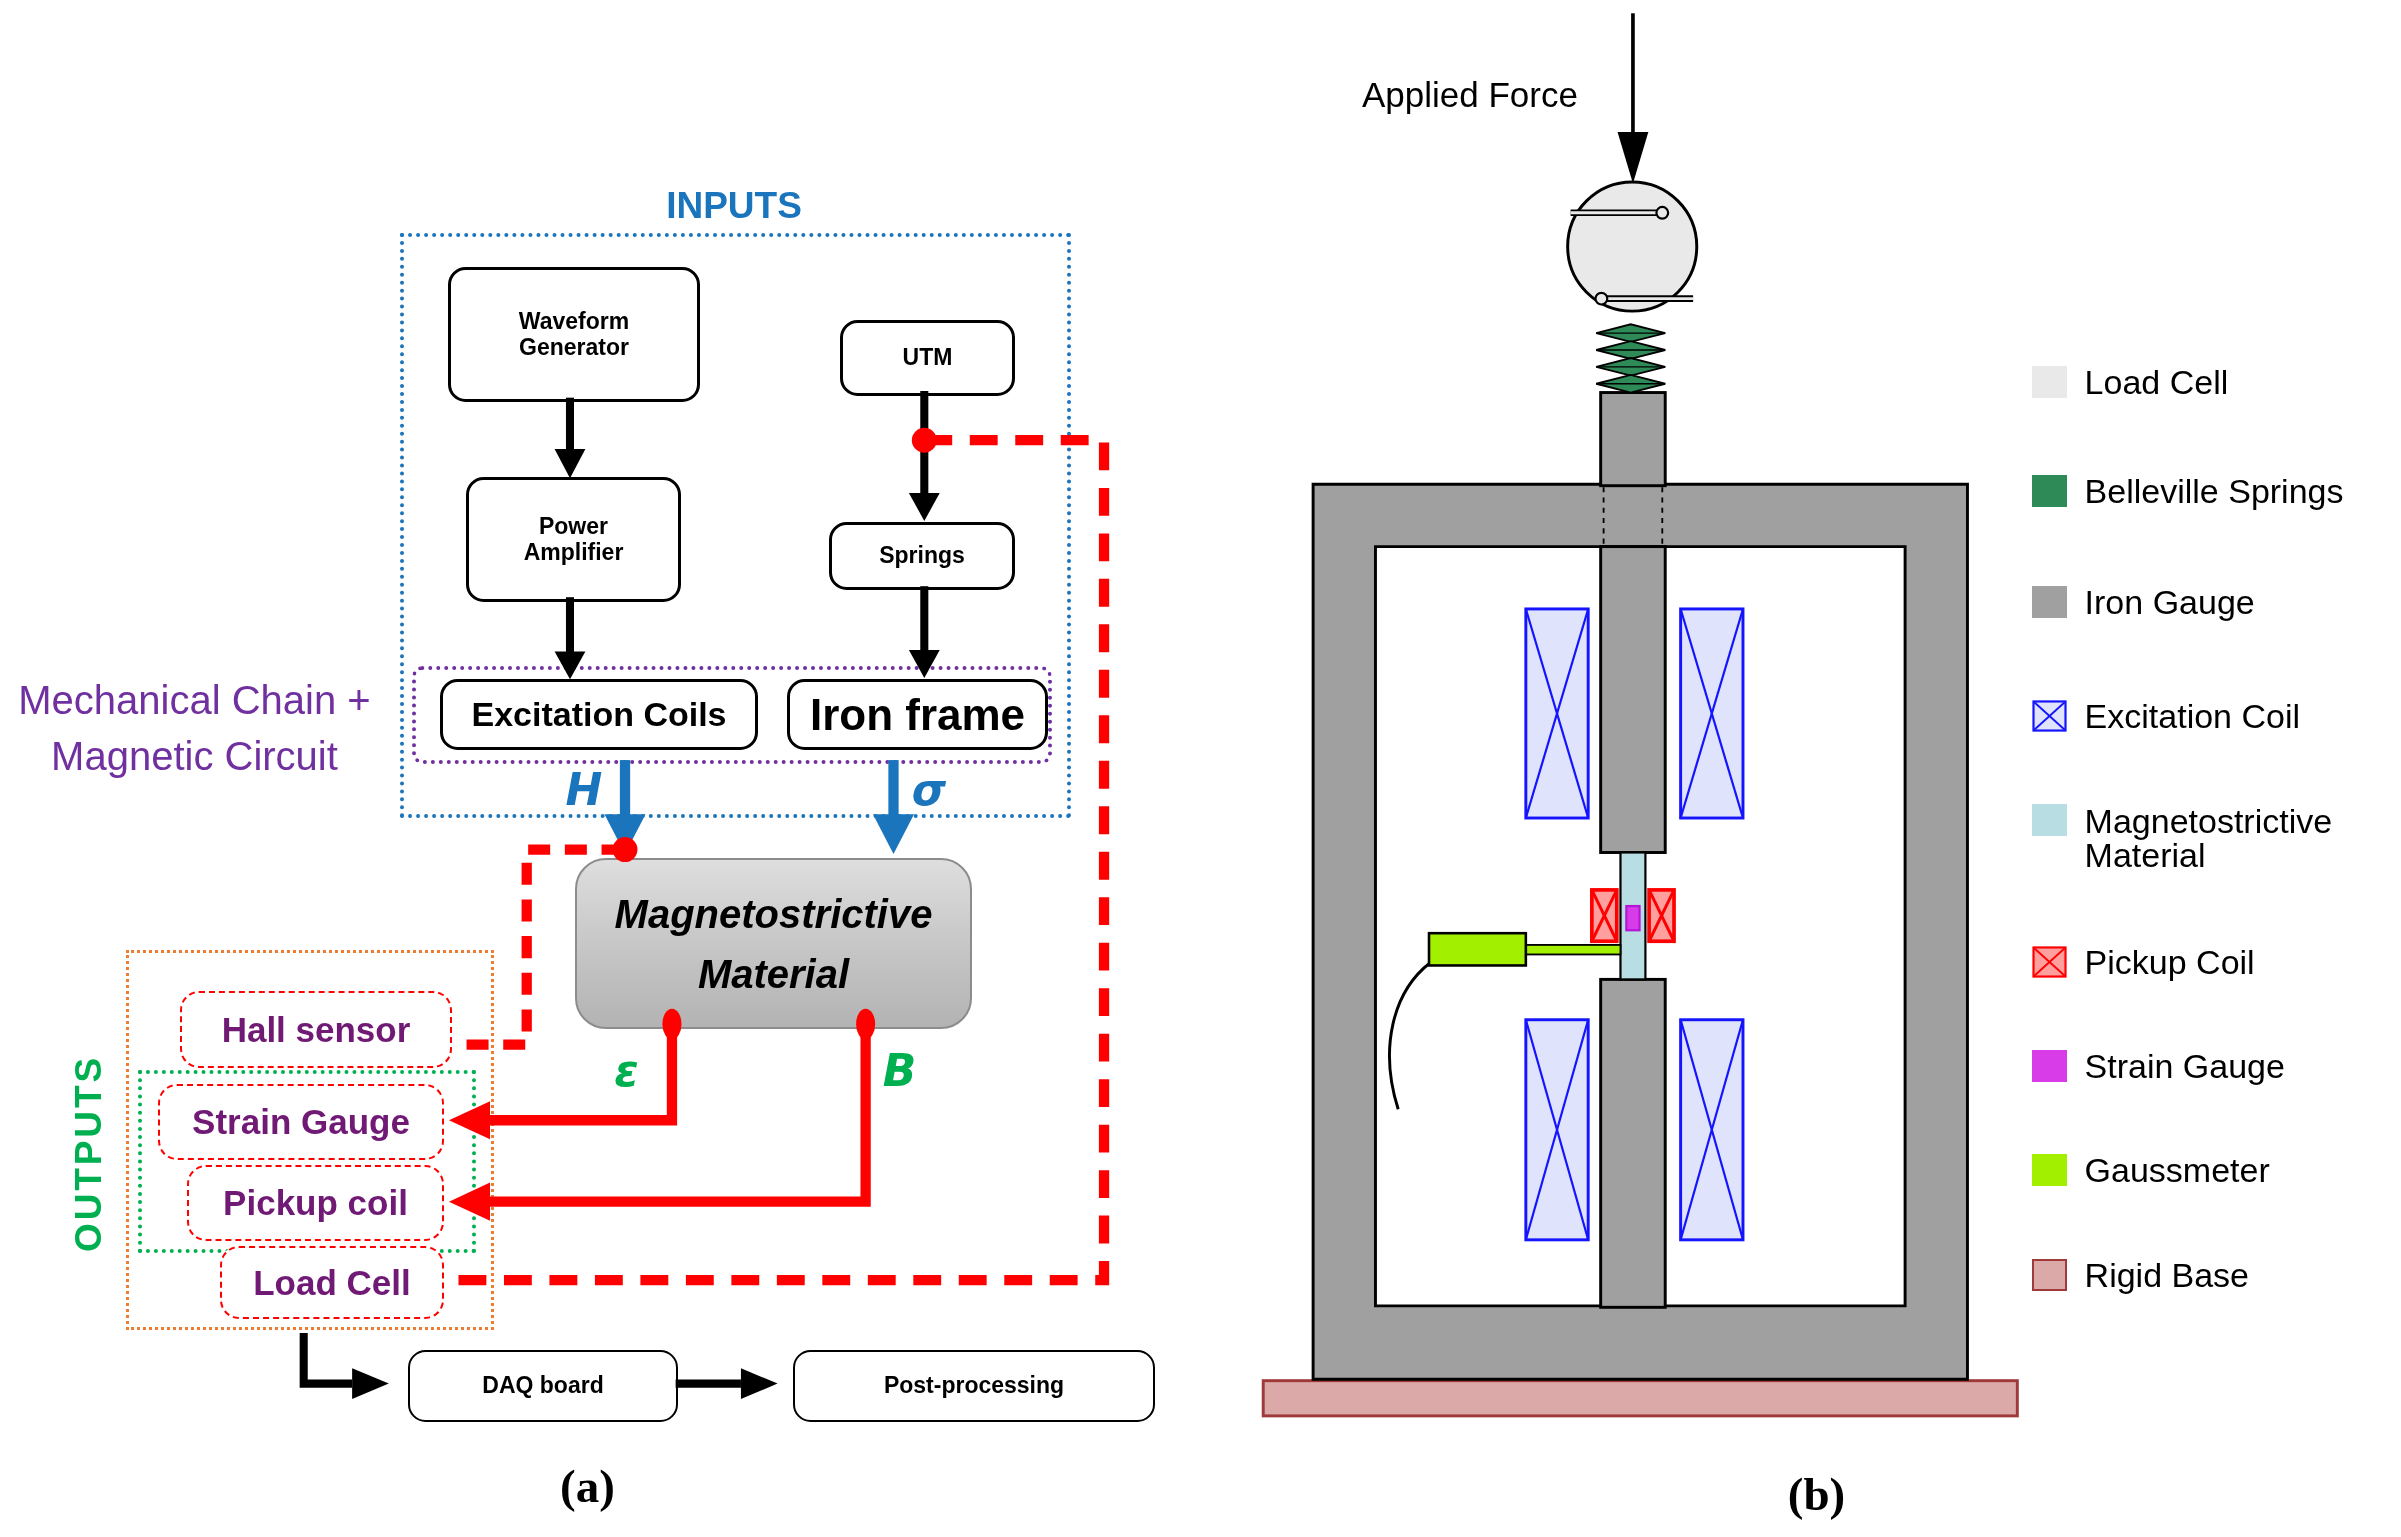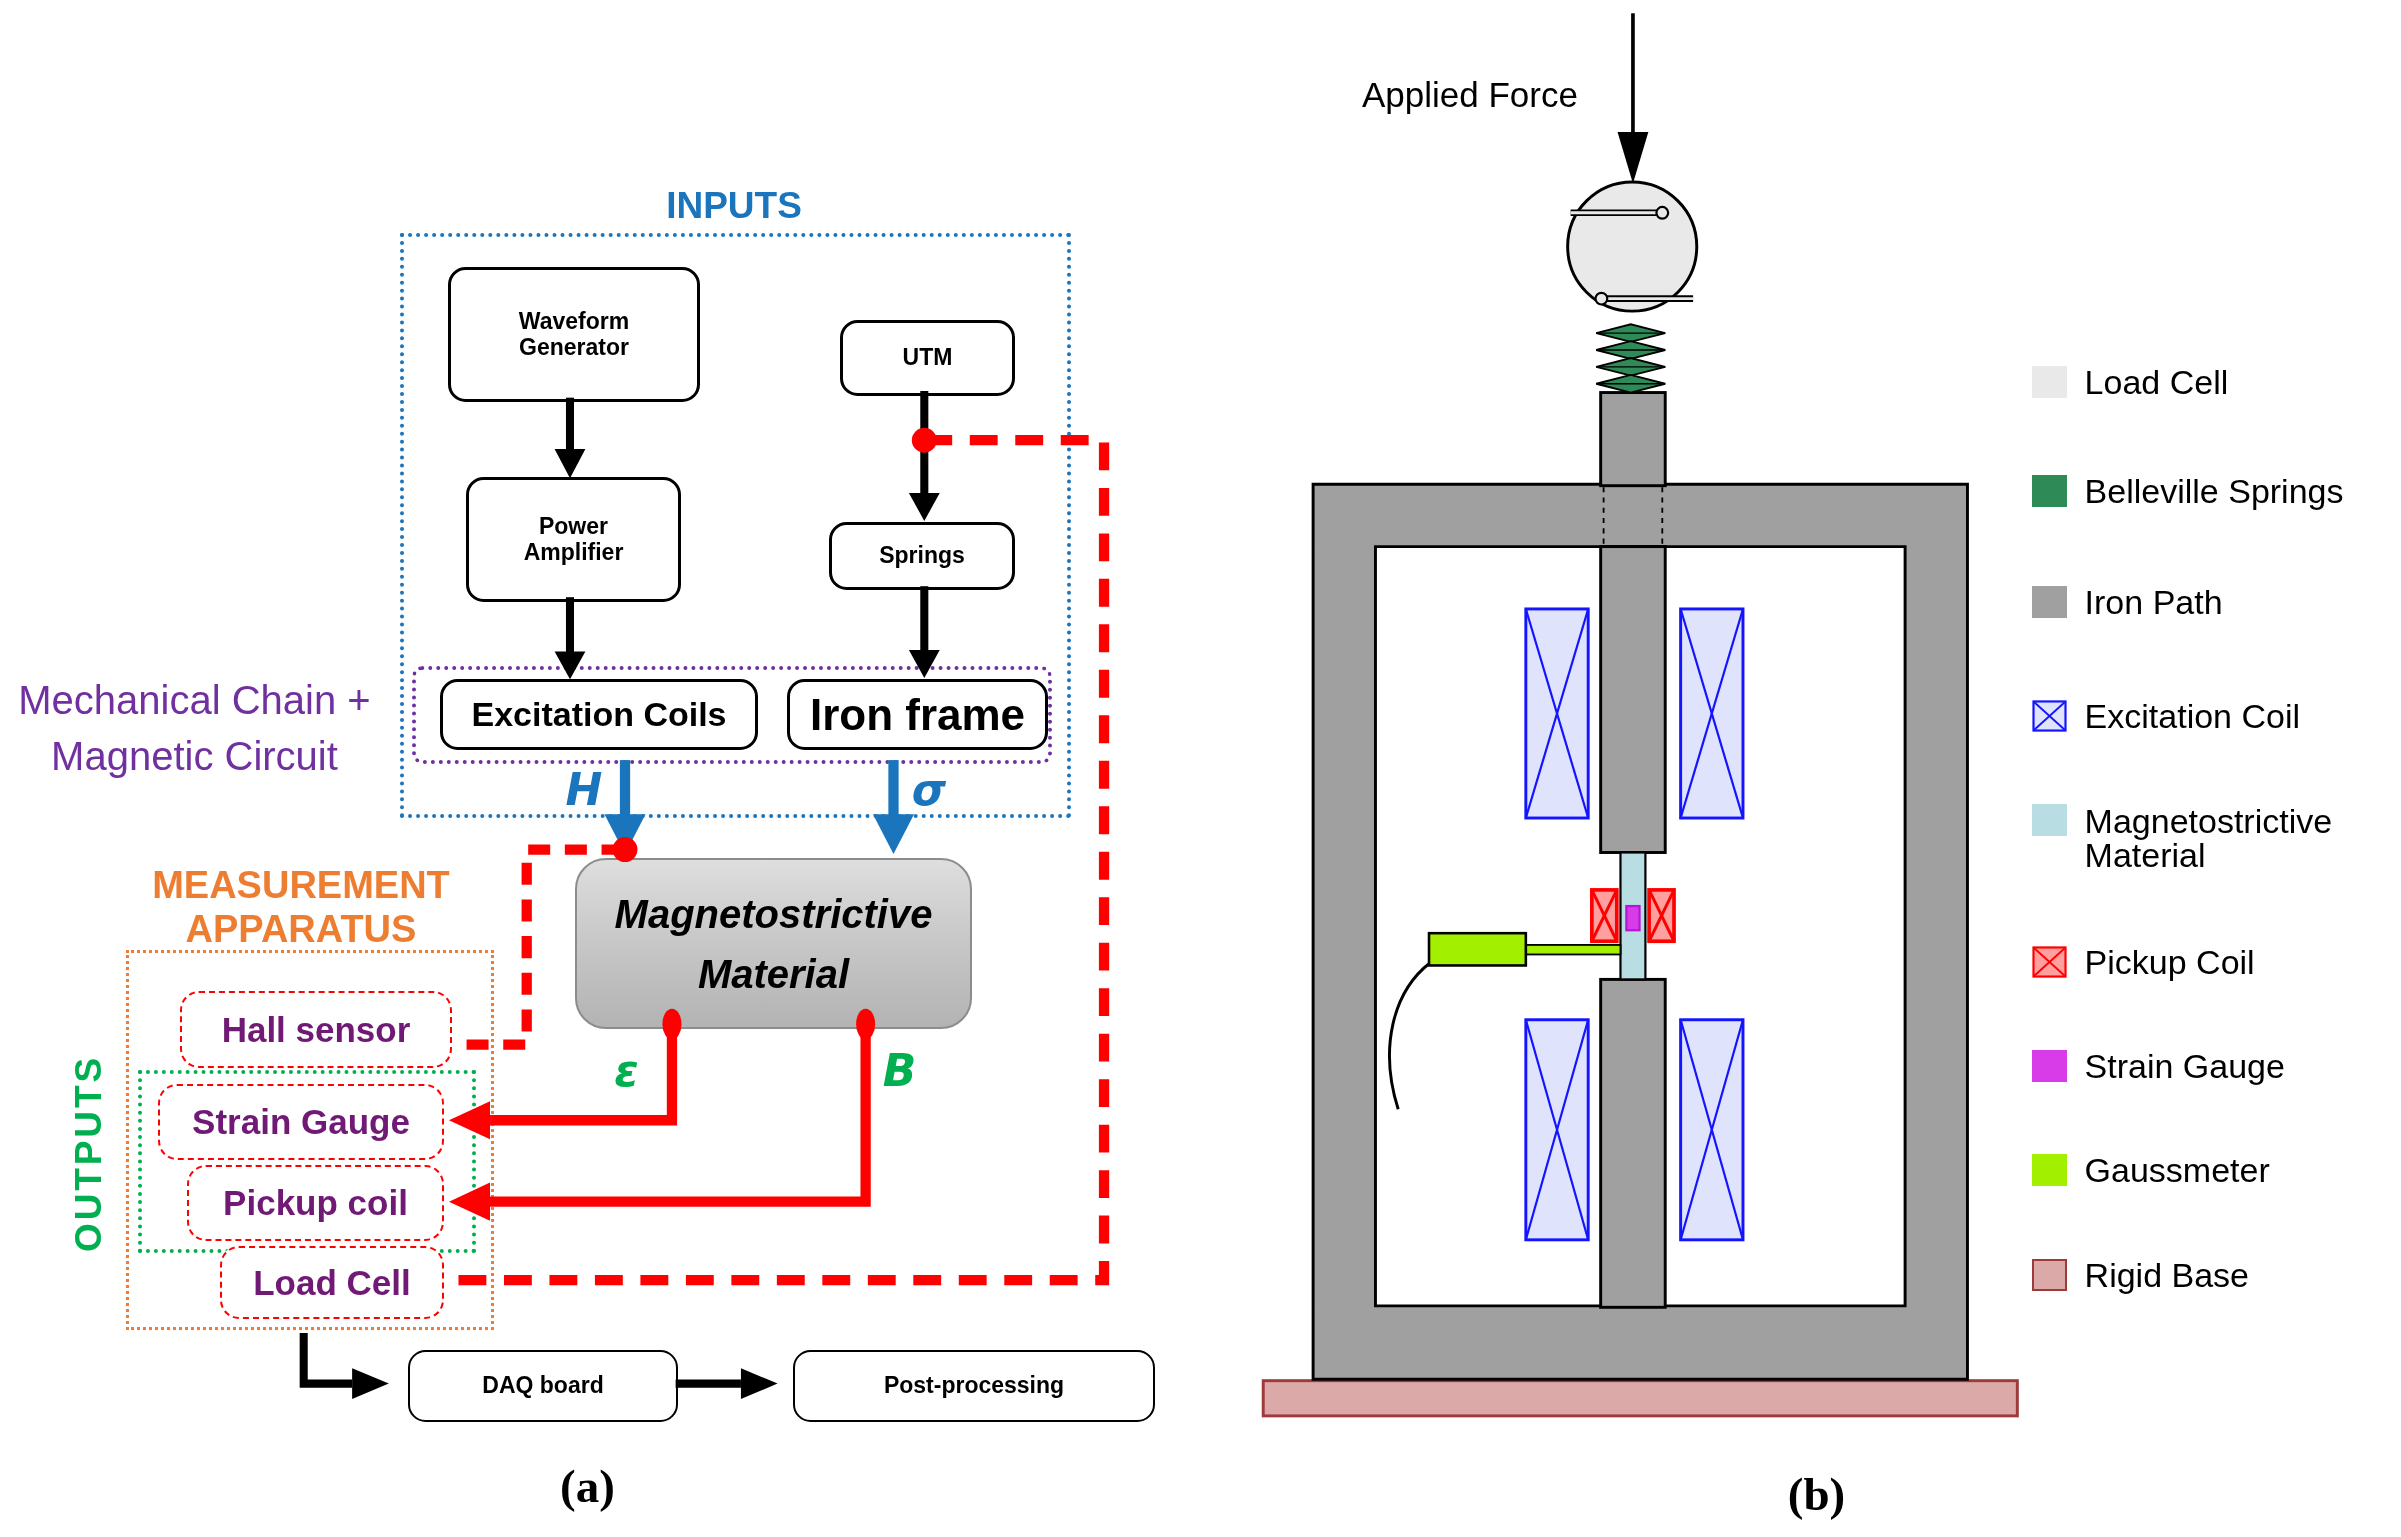--- a/index.html
+++ b/index.html
@@ -51,22 +51,20 @@
 <div class="figure">
 
   <div class="group-blue" style="left:400px;top:233px;width:663px;height:577px;"></div>
   <div class="group-purple" style="left:412px;top:666px;width:632px;height:90px;"></div>
   <div class="group-orange" style="left:126px;top:950px;width:362px;height:374px;"></div>
   <div class="group-green" style="left:138px;top:1070px;width:330px;height:175px;"></div>
 
   <div class="lbl lbl-inputs" style="left:602px;top:183px;width:264px;height:45px;">INPUTS</div>
   <div class="lbl lbl-mech" style="left:0px;top:653px;width:389px;height:114px;margin-top:18px;">Mechanical Chain +
 Magnetic Circuit</div>
-  <div class="lbl lbl-meas" style="left:110px;top:863px;width:382px;height:88px;">MEASUREMENT
-APPARATUS</div>
   <div class="lbl lbl-outputs" style="left:-40px;top:1135px;width:257px;height:37px;">OUTPUTS</div>
 
   <div class="wbox" style="left:448px;top:267px;width:246px;height:129px;">Waveform
 Generator</div>
   <div class="wbox" style="left:840px;top:320px;width:169px;height:70px;">UTM</div>
   <div class="wbox" style="left:466px;top:477px;width:209px;height:119px;">Power
 Amplifier</div>
   <div class="wbox" style="left:829px;top:522px;width:180px;height:62px;">Springs</div>
   <div class="wbox" style="left:440px;top:679px;width:312px;height:65px;font-size:34px;">Excitation Coils</div>
   <div class="wbox" style="left:787px;top:679px;width:255px;height:65px;font-size:44px;">Iron frame</div>
@@ -94,21 +92,21 @@
   <div class="legend-row" style="left:2032px;top:365px;">
     <div class="swatch" style="background:var(--load-cell-gray,#e9e9e9);"></div>
     <div class="legend-label">Load Cell</div>
   </div>
   <div class="legend-row" style="left:2032px;top:474px;">
     <div class="swatch" style="background:var(--spring-green,#2e8b57);"></div>
     <div class="legend-label">Belleville Springs</div>
   </div>
   <div class="legend-row" style="left:2032px;top:585px;">
     <div class="swatch" style="background:var(--iron-gray,#a0a0a0);"></div>
-    <div class="legend-label">Iron Path</div>
+    <div class="legend-label">Iron Gauge</div>
   </div>
   <div class="legend-row" style="left:2032px;top:699px;">
     <svg class="swatch" width="35" height="32" viewBox="0 0 48 44" style="position:static;">
       <rect x="2" y="2" width="44" height="40" style="fill:var(--coil-blue-fill,#dfe3fb);stroke:var(--coil-blue,#1414ff);stroke-width:3;"></rect>
       <line x1="2" y1="2" x2="46" y2="42" style="stroke:var(--coil-blue,#1414ff);stroke-width:2.5;"></line>
       <line x1="46" y1="2" x2="2" y2="42" style="stroke:var(--coil-blue,#1414ff);stroke-width:2.5;"></line>
     </svg>
     <div class="legend-label">Excitation Coil</div>
   </div>
   <div class="legend-row top-align" style="left:2032px;top:804px;">

